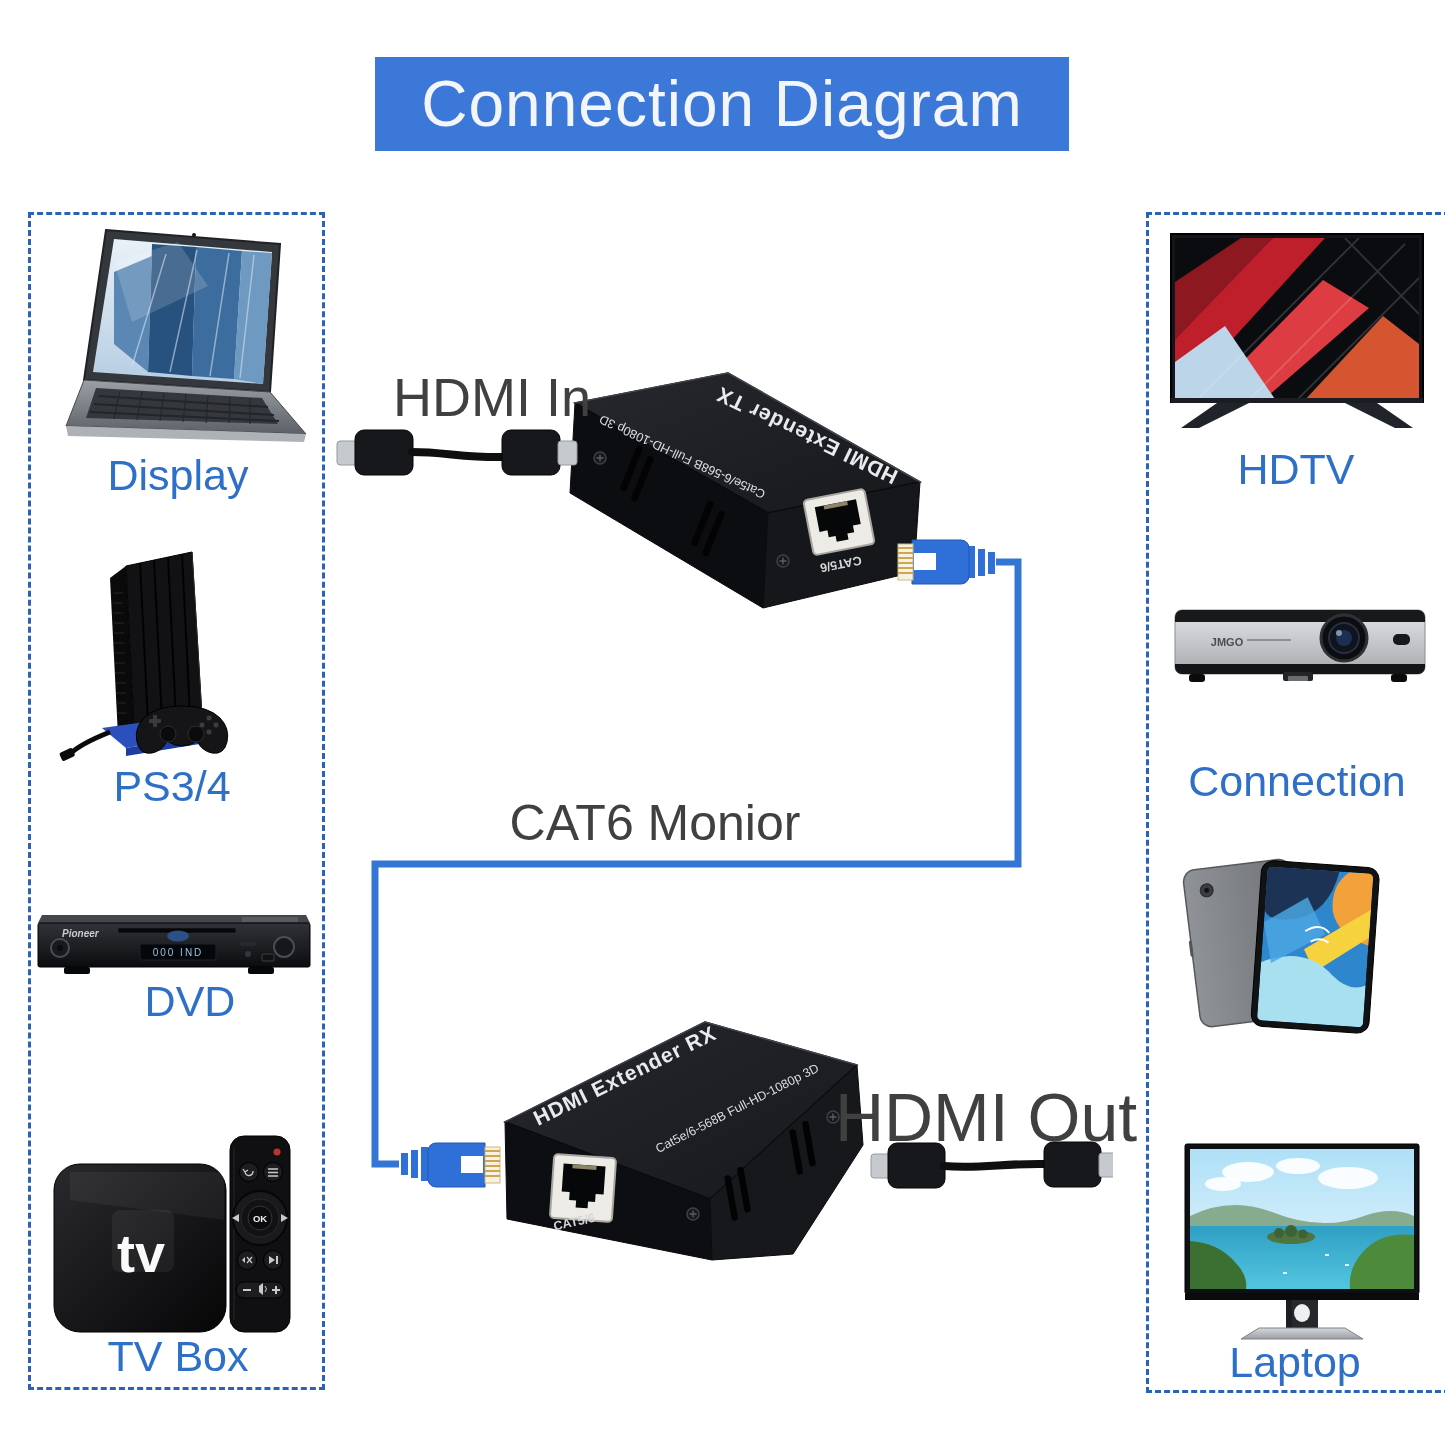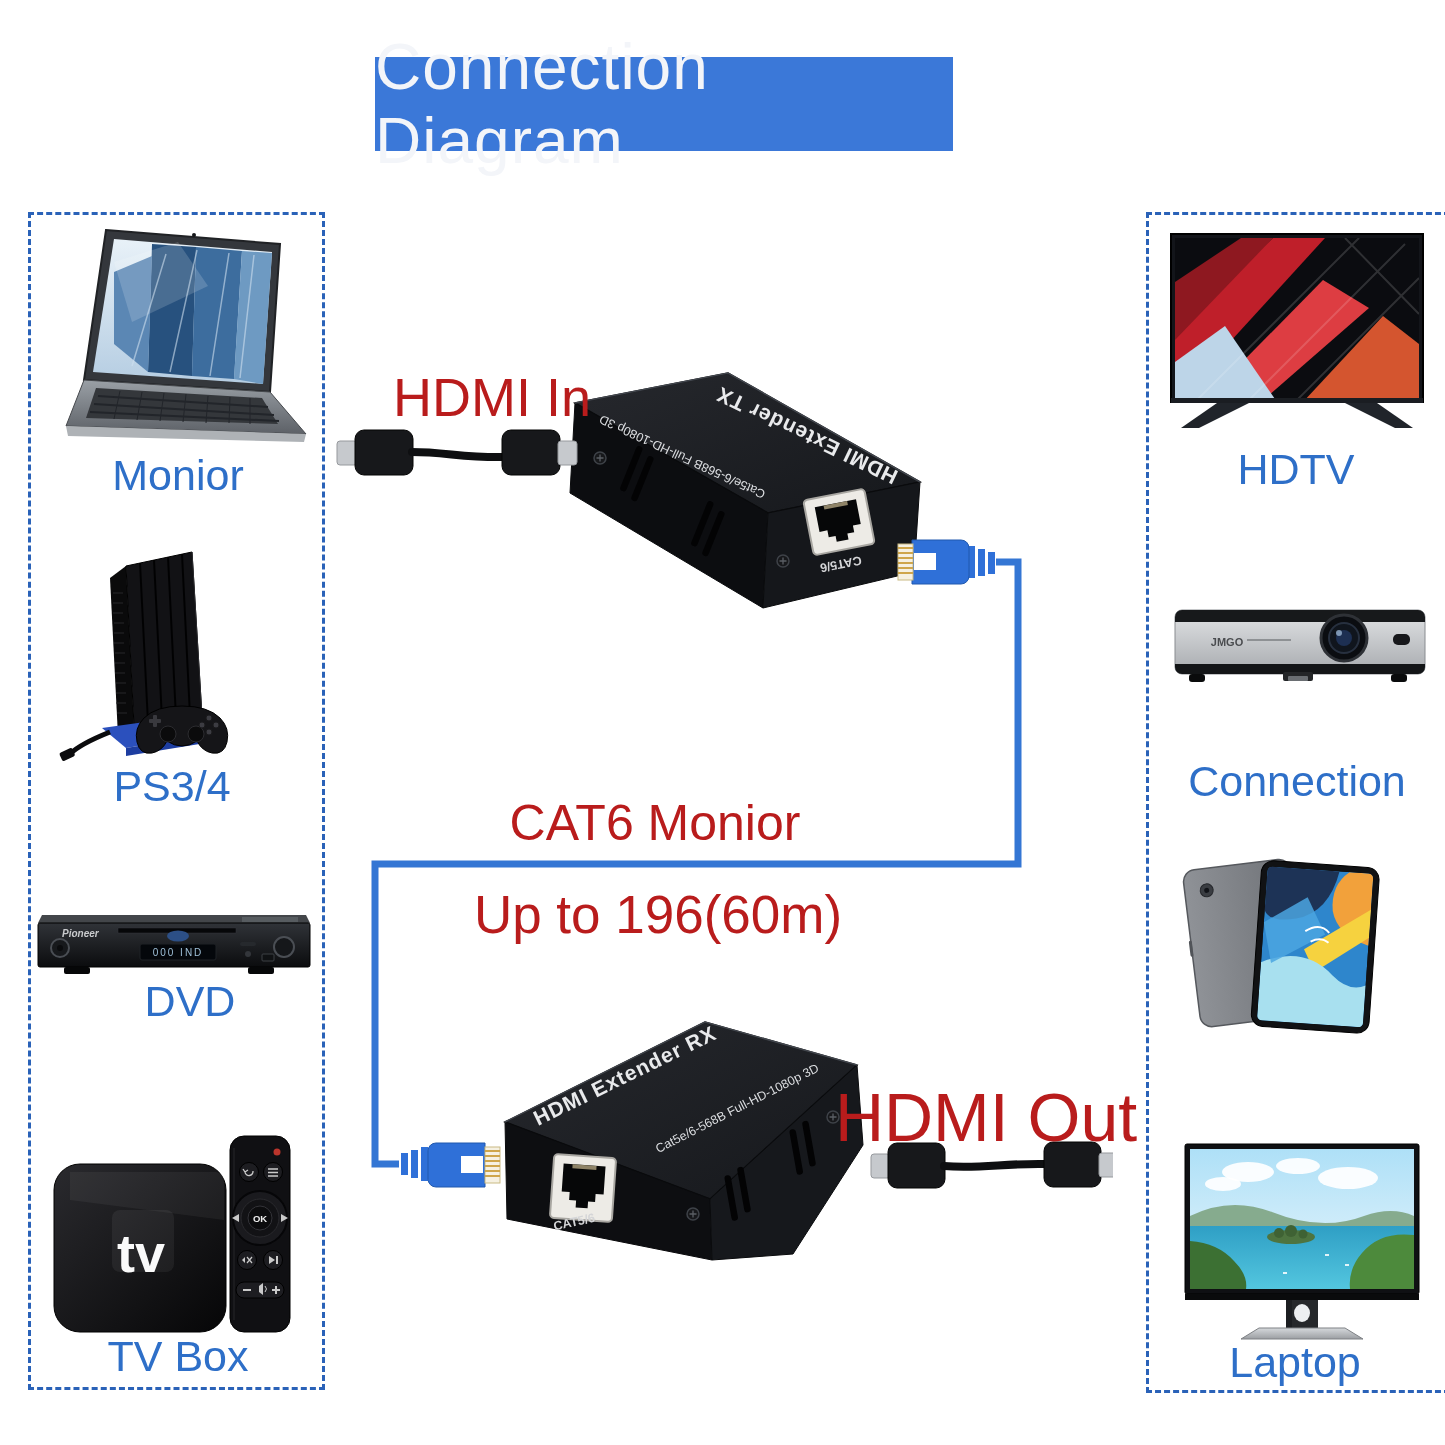--- a/index.html
+++ b/index.html
@@ -1,25 +1,25 @@
 <!DOCTYPE html>
 <html><head>
 <meta charset="utf-8">
 <style>
   body{margin:0;background:#fff}
   .canvas{position:relative;width:1445px;height:1445px;background:#ffffff;
           font-family:"Liberation Sans",sans-serif;overflow:hidden}
-  .banner{position:absolute;left:375px;top:57px;width:578px;height:94px;background:#3b78d8;
-          display:flex;align-items:center;color:#f3f5f9;font-size:64px;letter-spacing:1px}
+  .banner{position:absolute;left:375px;top:57px;width:694px;height:94px;background:#3b78d8;
+          display:flex;align-items:center;justify-content:center;color:#f3f5f9;font-size:64px;letter-spacing:1px}
   .panel{position:absolute;border:3px dashed #2a62b8}
   .panel-left{left:28px;top:212px;width:291px;height:1172px}
   .panel-right{left:1146px;top:212px;width:298px;height:1175px}
   .art{position:absolute}
   .dev-label{position:absolute;transform:translateX(-50%);color:#2e6fc8;font-size:43px;white-space:nowrap}
-  .conn-label{position:absolute;transform:translateX(-50%);color:#b91c1c;white-space:nowrap}
+  .conn-label{position:absolute;transform:translateX(-50%);color:#404040;white-space:nowrap}
   svg text{font-family:"Liberation Sans",sans-serif}
 </style>
 </head>
 <body>
 
 <div class="canvas">
 
   <div class="banner">
     <span>Connection Diagram</span>
   </div>
@@ -45,21 +45,21 @@
       <polygon points="194,25 224,27 215,158 186,153" fill="#6e9ac2"></polygon>
       <polygon points="66,36 130,16 160,60 84,96" fill="#ffffff" opacity="0.16"></polygon>
       <path d="M 84,140 L 118,28 M 122,146 L 149,24 M 162,150 L 181,27 M 192,152 L 206,29" stroke="#cfe0ee" stroke-width="1.5" opacity="0.6" fill="none"></path>
       <polygon points="18,200 36,154 222,166 258,208" fill="url(#lapBase)" stroke="#45484c"></polygon>
       <polygon points="48,162 214,172 230,198 38,192" fill="#34373b"></polygon>
       <path d="M 50,170 L 220,181 M 46,178 L 226,189 M 42,186 L 231,195" stroke="#22252a" stroke-width="2" fill="none"></path>
       <path d="M 72,165 L 66,193 M 94,166 L 89,194 M 116,167 L 112,195 M 138,168 L 135,196 M 160,170 L 158,197 M 182,171 L 181,197 M 202,172 L 202,198" stroke="#22252a" stroke-width="1" fill="none"></path>
       <polygon points="18,200 258,208 256,216 20,210" fill="#aeb2b6"></polygon>
       <circle cx="146" cy="9" r="2" fill="#15171a"></circle>
     </svg>
-    <div class="dev-label" style="left:147px;top:236px">Monior</div>
+    <div class="dev-label" style="left:147px;top:236px">Display</div>
 
     <svg class="art" style="left:21px;top:333px" width="240" height="215" viewBox="0 0 240 215">
       <polygon points="58,30 74,18 82,178 66,188" fill="#0a0a0b"></polygon>
       <path d="M61,45h10M61,55h10M61,65h10M62,75h10M62,85h10M62,95h10M63,105h10M63,115h10M63,125h10M64,135h10M64,145h10M64,155h10M65,165h10" stroke="#26262a" stroke-width="1" fill="none"></path>
       <polygon points="74,18 140,4 150,168 82,178" fill="#121215" stroke="#000000"></polygon>
       <path d="M 88,15 L 96,175 M 102,12 L 110,172 M 116,9 L 124,170 M 130,6 L 138,168" stroke="#000000" stroke-width="2" opacity="0.9" fill="none"></path>
       <line x1="140" y1="4" x2="150" y2="168" stroke="#2c2c30"></line>
       <polygon points="50,180 150,166 172,184 74,200" fill="#2b50bd"></polygon>
       <polygon points="74,200 172,184 172,192 74,208" fill="#1d3da0"></polygon>
       <path d="M 58,184 C 38,192 26,198 18,206" stroke="#0b0b0d" stroke-width="5" fill="none"></path>
@@ -377,16 +377,15 @@
   <svg class="art" style="left:868px;top:1140px" width="245" height="58" viewBox="868 1140 245 58">
     <rect x="871" y="1154" width="19" height="24" rx="3" fill="#c6c9cd" stroke="#96999d"></rect>
     <rect x="888" y="1143" width="57" height="45" rx="9" fill="#17181b" stroke="#050505"></rect>
     <path d="M 944,1166 C 980,1169 1005,1163 1046,1164" stroke="#0e0f11" stroke-width="8" fill="none" stroke-linecap="round"></path>
     <rect x="1044" y="1142" width="57" height="45" rx="9" fill="#17181b" stroke="#050505"></rect>
     <rect x="1099" y="1153" width="19" height="24" rx="3" fill="#c6c9cd" stroke="#96999d"></rect>
   </svg>
 
   <div class="conn-label" style="left:492px;top:366px;font-size:54px">HDMI In</div>
   <div class="conn-label" style="left:655px;top:794px;font-size:50px">CAT6 Monior</div>
-  <div class="conn-label" style="left:658px;top:884px;font-size:53px">Up to 196(60m)</div>
   <div class="conn-label" style="left:986px;top:1078px;font-size:68px">HDMI Out</div>
 
 </div>
 
 </body></html>

